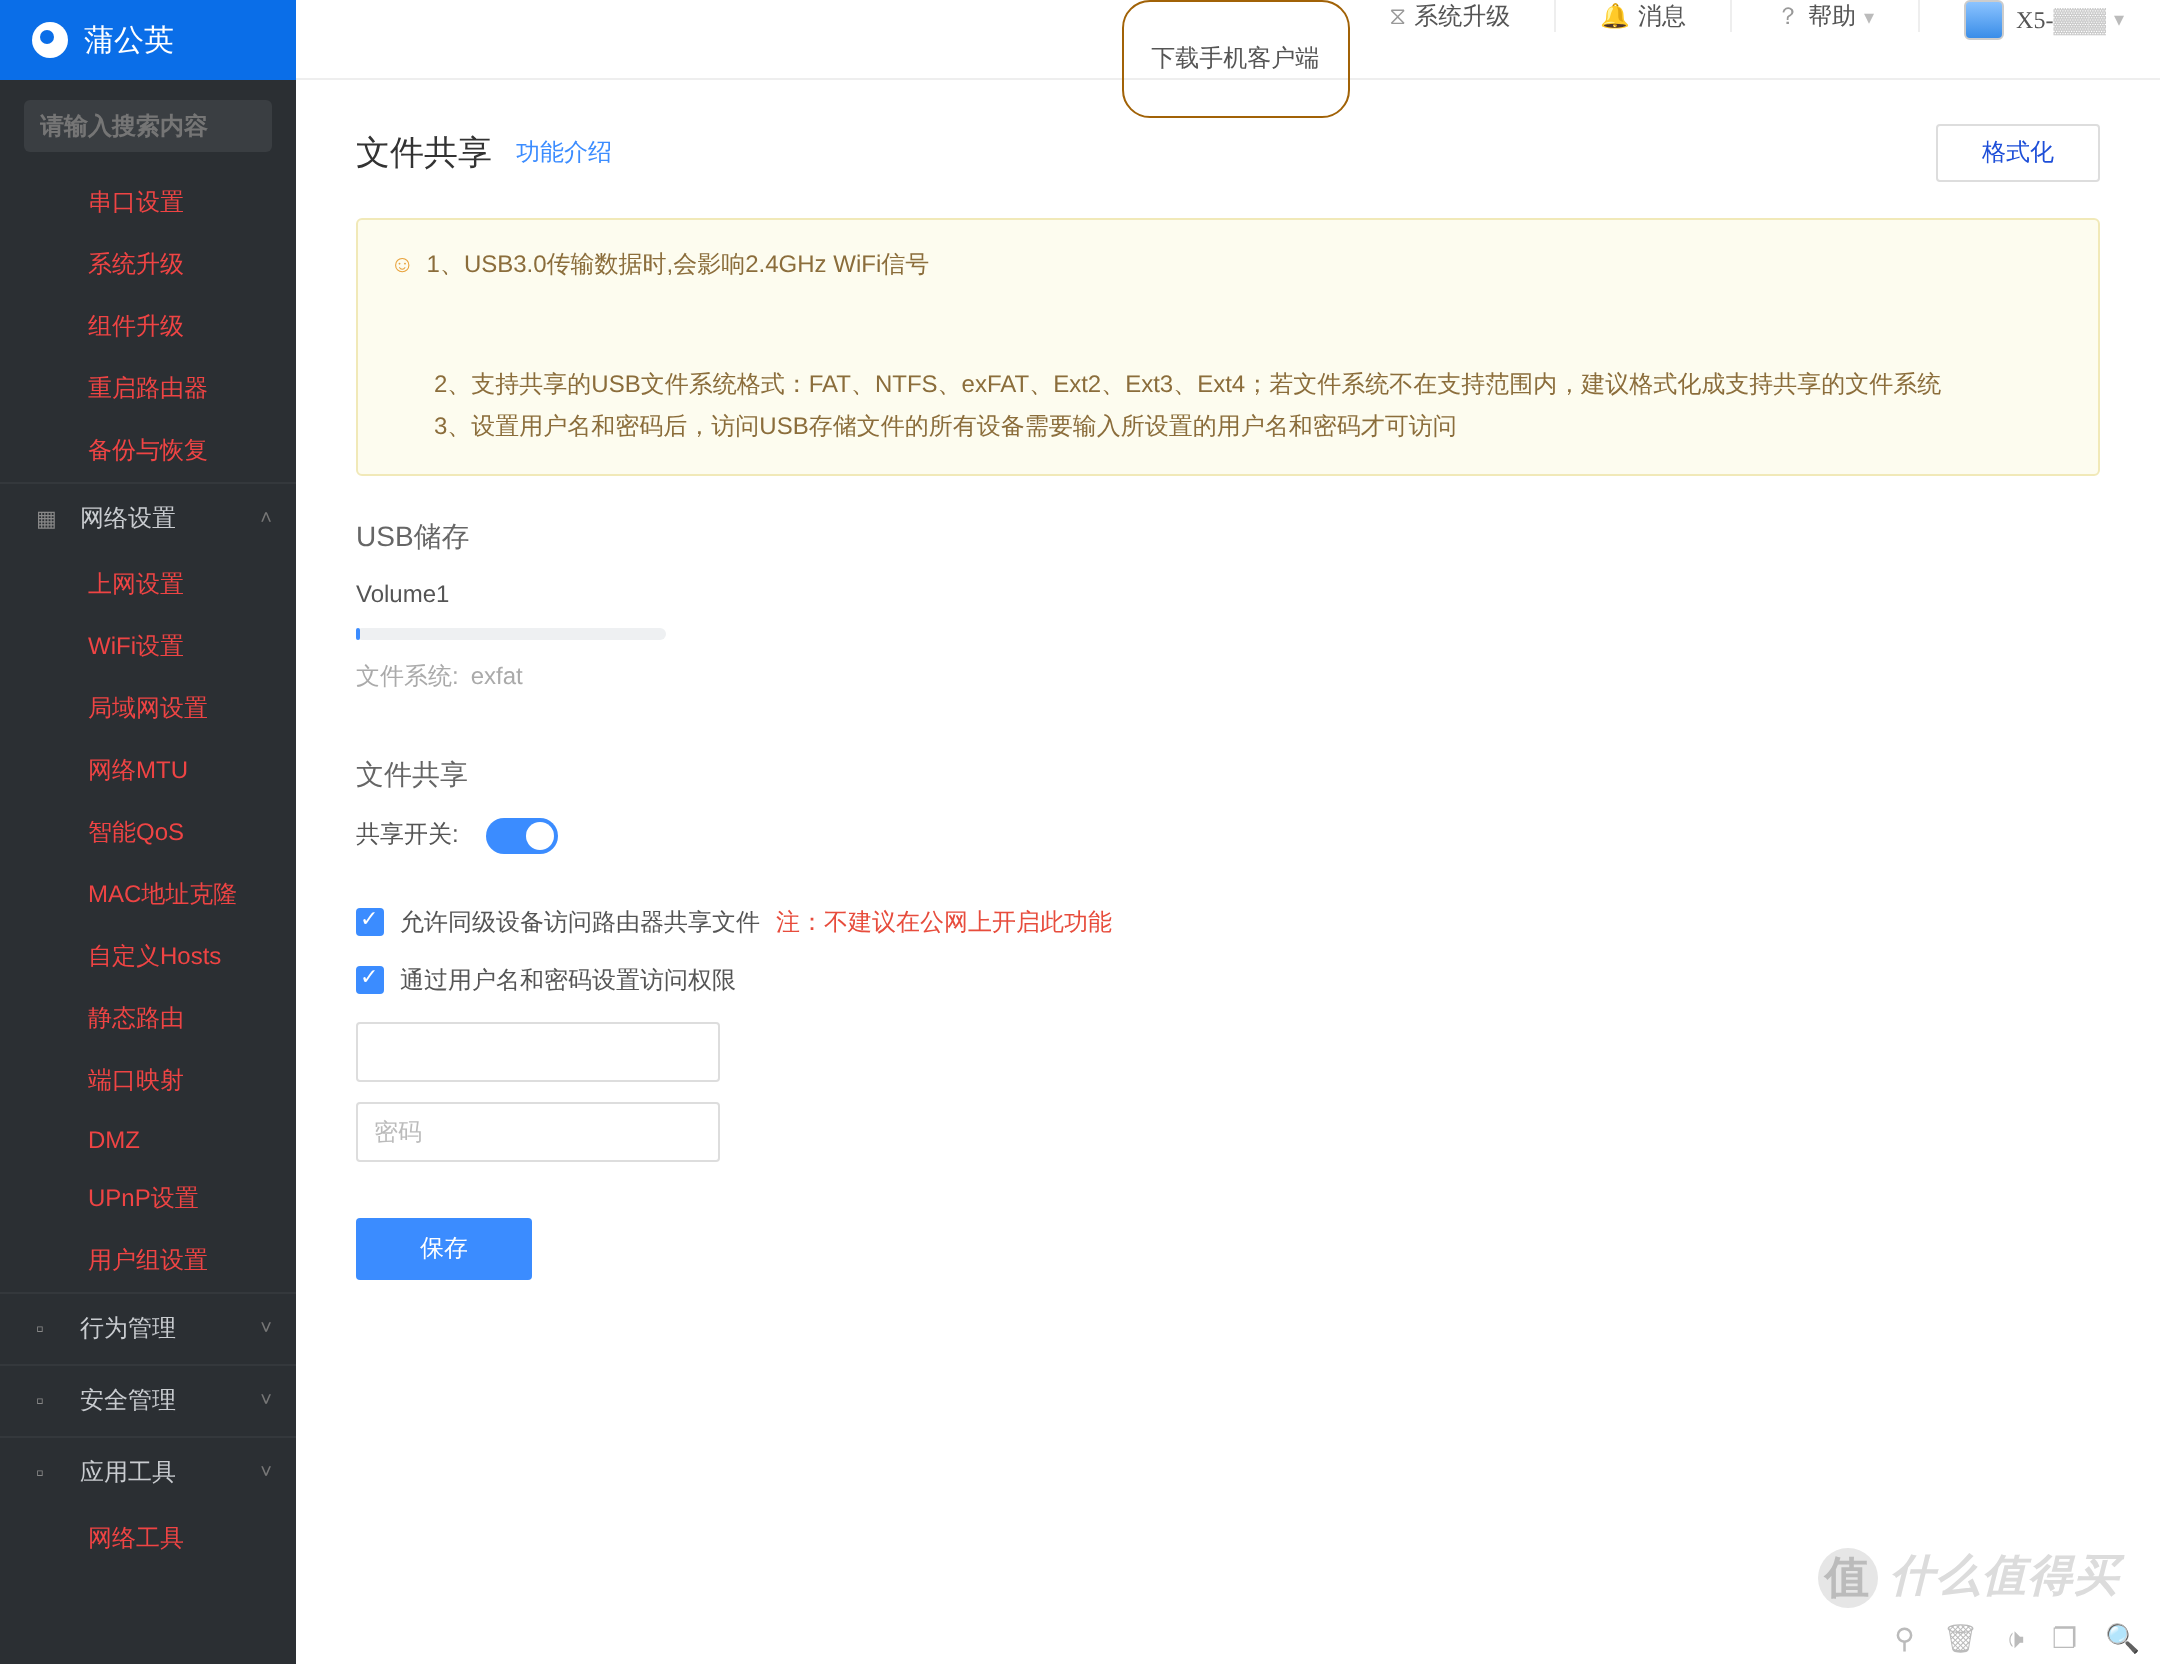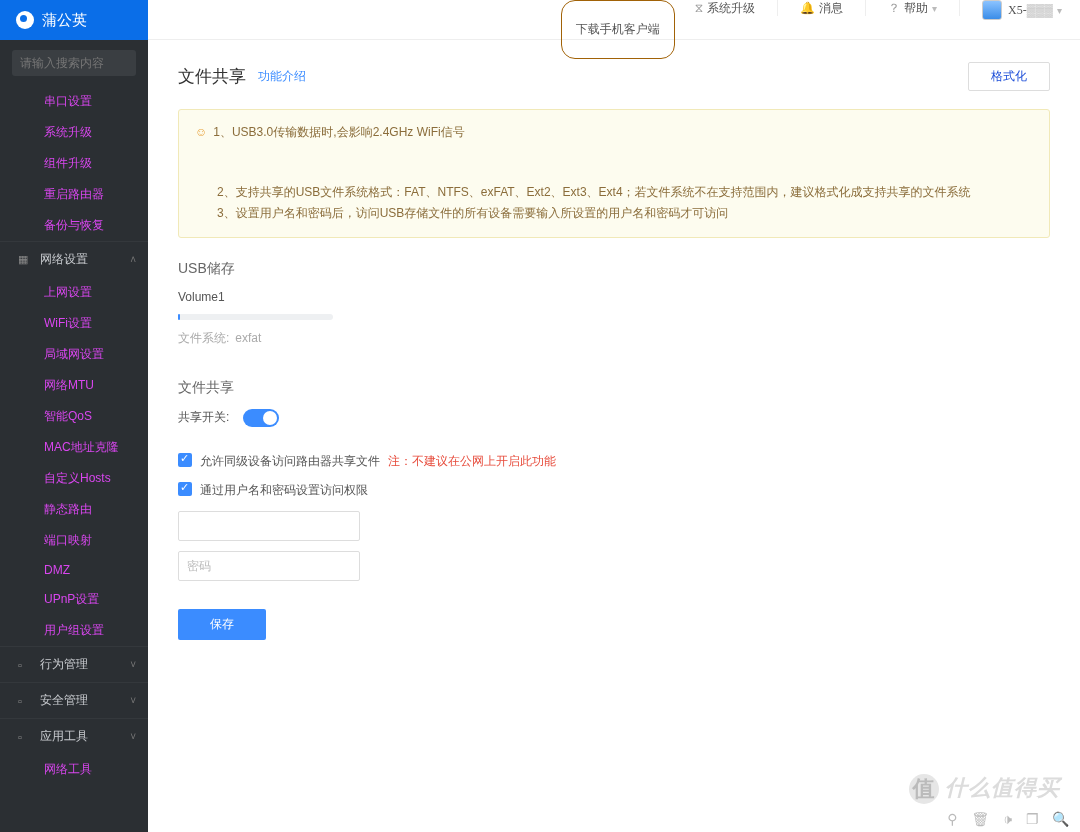--- a/index.html
+++ b/index.html
@@ -16,22 +16,22 @@
 .header-link .ic { margin-right: 4px; color: #999; }
 .header-divider { width: 1px; height: 16px; background: #eee; margin-right: 22px; }
 .user-area { display: flex; align-items: center; margin-right: 18px; font-size: 12px; color: #555; cursor: pointer; }
 .avatar { width: 20px; height: 20px; border-radius: 3px; background: linear-gradient(#8bc3ff,#3a8de8); margin-right: 6px; border:1px solid #ccc;}
 .caret { margin-left:4px; color:#bbb; font-size:10px;}
 
 
 .sidebar { position: absolute; top: 40px; left: 0; bottom: 0; width: 148px; background: #2b2f33; color: #c9ccd0; overflow-y: auto; }
 .search-wrap { padding: 10px 12px; }
 .search-box { background: #3a3e42; border-radius: 3px; height: 26px; display: flex; align-items: center; padding: 0 8px; }
-.search-box input { flex: 1; background: transparent; border: none; outline: none; color: #aaa; font-size: 12px; }
-.menu-item { padding: 7px 0 7px 44px; font-size: 12px; color: #d946ef; cursor: pointer; position: relative; }
+.search-box input { flex: 1; background: transparent; border: none; outline: none; color: #aaa; font-size: 12px; font-weight: bold; }
+.menu-item { padding: 7px 0 7px 44px; font-size: 12px; color: #ef4444; cursor: pointer; position: relative; }
 .menu-group { padding: 9px 0 9px 18px; font-size: 12px; color: #c9ccd0; cursor: pointer; position: relative; display: flex; align-items: center; border-top:1px solid #34383c; }
 .menu-group .gic { width: 14px; margin-right: 8px; color: #888; font-size: 11px; }
 .menu-group .exp { position: absolute; right: 12px; color: #777; font-size: 10px; }
 
 
 .content { position: absolute; top: 40px; left: 148px; right: 0; bottom: 0; background: #fff; overflow-y: auto; }
 .content-inner { padding: 22px 30px 30px 30px; }
 .page-head { display: flex; align-items: center; margin-bottom: 18px; }
 .page-title { font-size: 17px; color: #333; margin-right: 12px; }
 .page-link { font-size: 12px; color: #3b8cff; cursor: pointer; }
@@ -47,21 +47,21 @@
 .progress .fill { width: 1%; height: 100%; background: #3b8cff; border-radius: 3px; }
 .meta-line { font-size: 12px; color: #aaa; margin-bottom: 2px; }
 .meta-line .lbl { margin-right: 6px; }
 .meta-line .val { margin-right: 14px; }
 
 .share-sec { margin-top: 32px; }
 .row { display: flex; align-items: center; margin-bottom: 26px; font-size: 12px; color: #555; }
 .row .lbl2 { margin-right: 14px; }
 .toggle { width: 36px; height: 18px; background: #3b8cff; border-radius: 9px; position: relative; cursor: pointer; }
 .toggle .knob { position: absolute; right: 2px; top: 2px; width: 14px; height: 14px; background: #fff; border-radius: 50%; }
-.chk-row { display: flex; align-items: flex-start; font-size: 12px; color: #555; margin-bottom: 12px; }
+.chk-row { display: flex; align-items: center; font-size: 12px; color: #555; margin-bottom: 12px; }
 .chk { width: 14px; height: 14px; background: #3b8cff; border-radius: 2px; margin-right: 8px; position: relative; cursor:pointer;}
 .chk::after { content: "✓"; position: absolute; top: -1px; left: 2px; font-size: 11px; color: #fff; }
 .warn-txt { color: #e74c3c; margin-left: 8px; }
 .inp { width: 182px; height: 30px; border: 1px solid #ddd; border-radius: 2px; padding: 0 8px; font-size: 12px; outline: none; display: block; margin-bottom: 10px; }
 .inp::placeholder { color: #bbb; }
 .save-btn { margin-top: 18px; background: #3b8cff; color: #fff; border: none; padding: 7px 32px; font-size: 12px; border-radius: 2px; cursor: pointer; text-align: center; }
 
 
 .watermark { position: absolute; right: 20px; bottom: 28px; color: #dcdcdc; font-size: 22px; font-weight: bold; font-style: italic; letter-spacing: 1px; pointer-events: none; }
 .wm-ic { width:30px; height:30px; border-radius:50%; background:#e6e6e6; display:inline-flex; align-items:center; justify-content:center; color:#bbb; margin-right:6px; font-style:normal; vertical-align:middle;}

